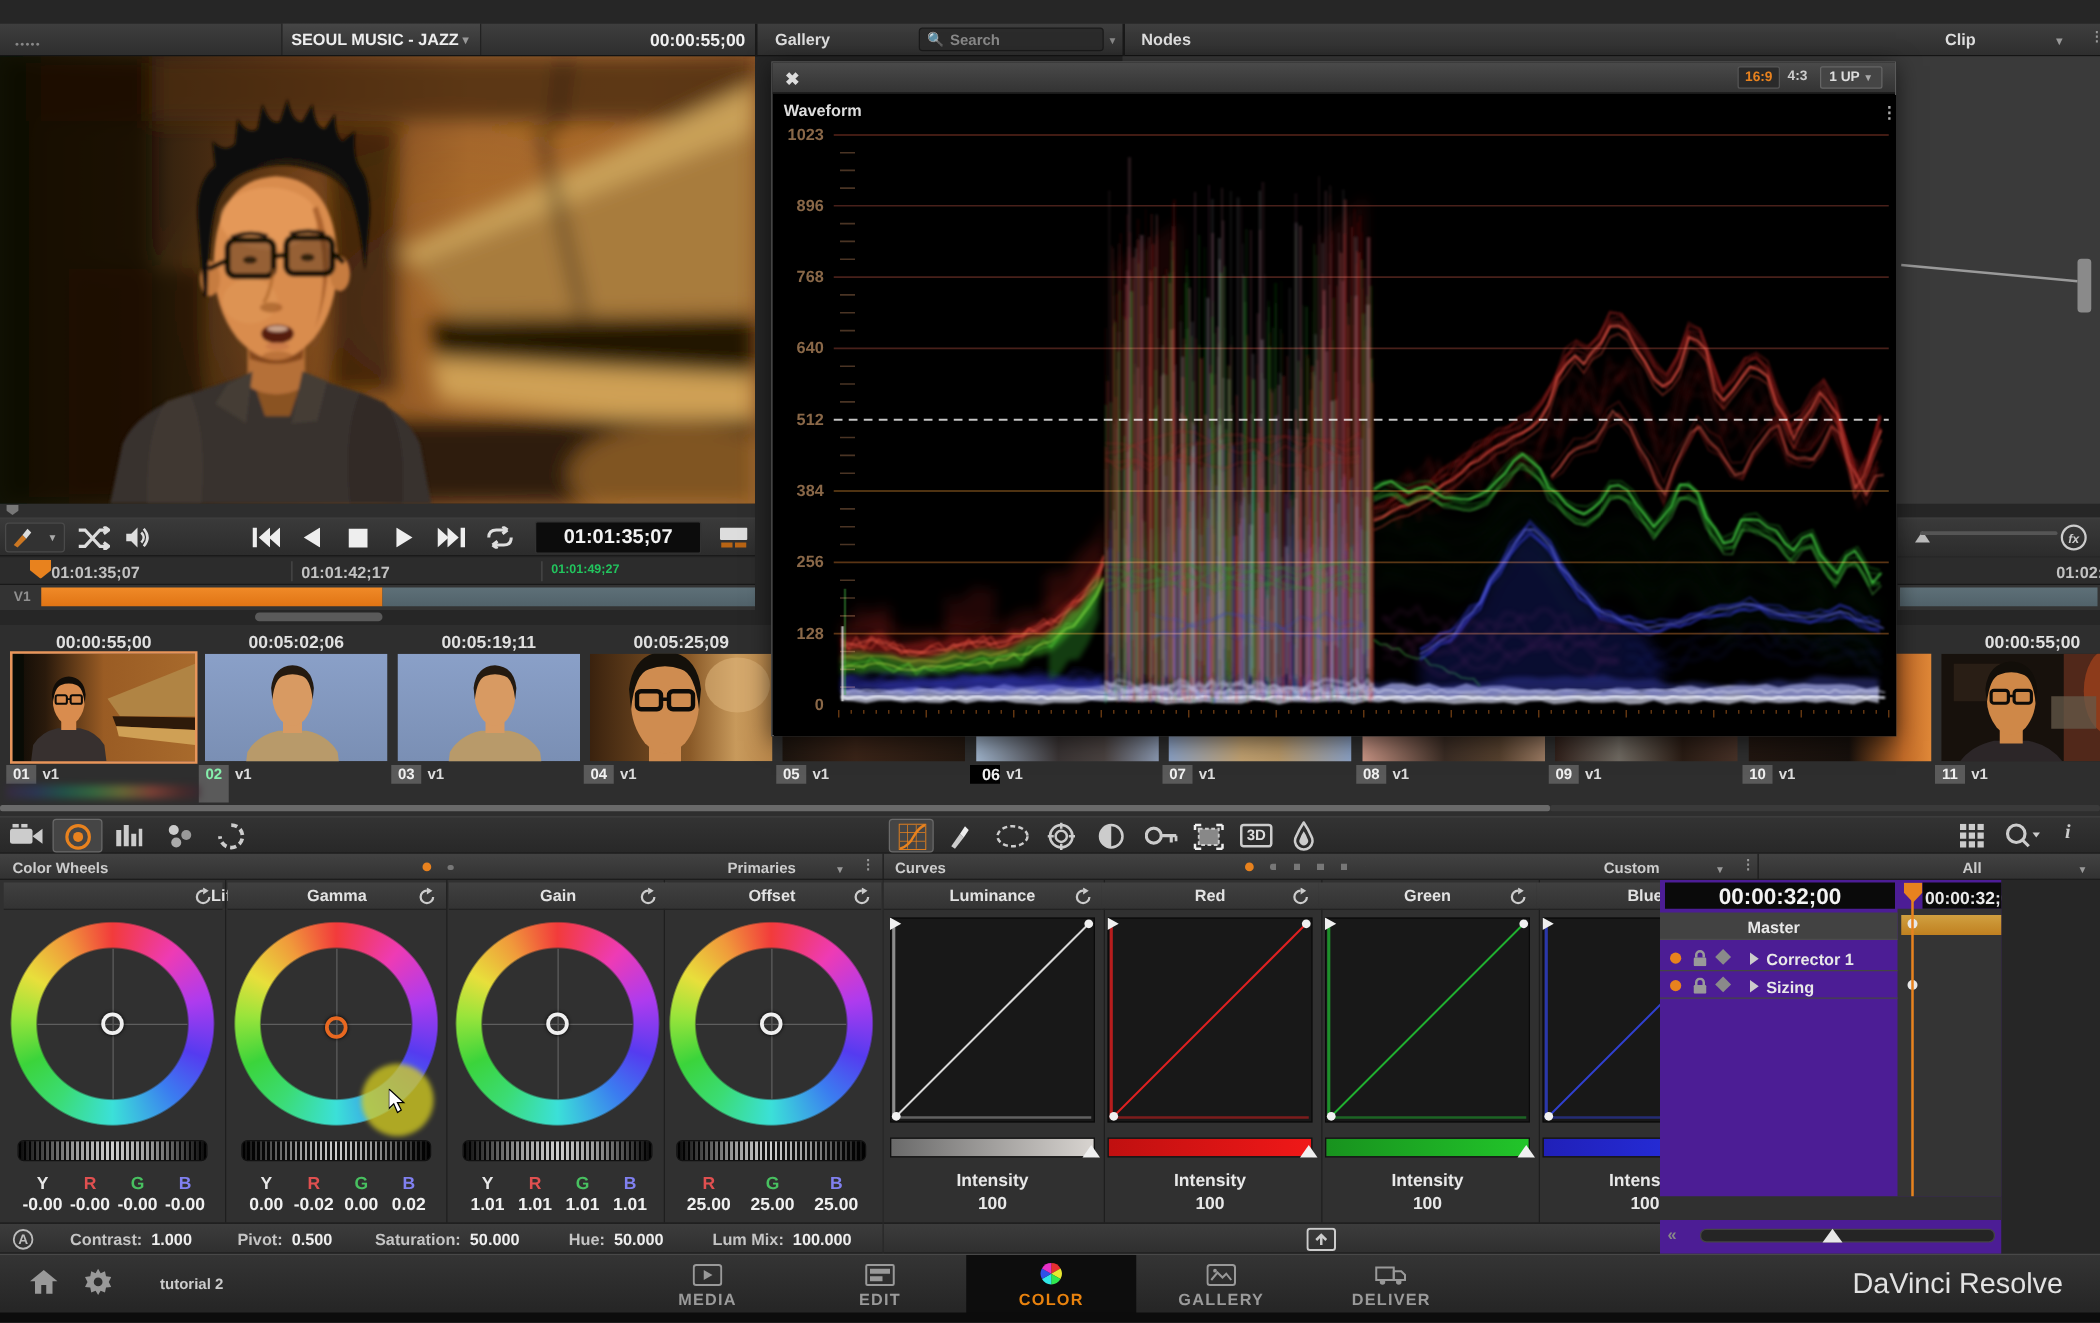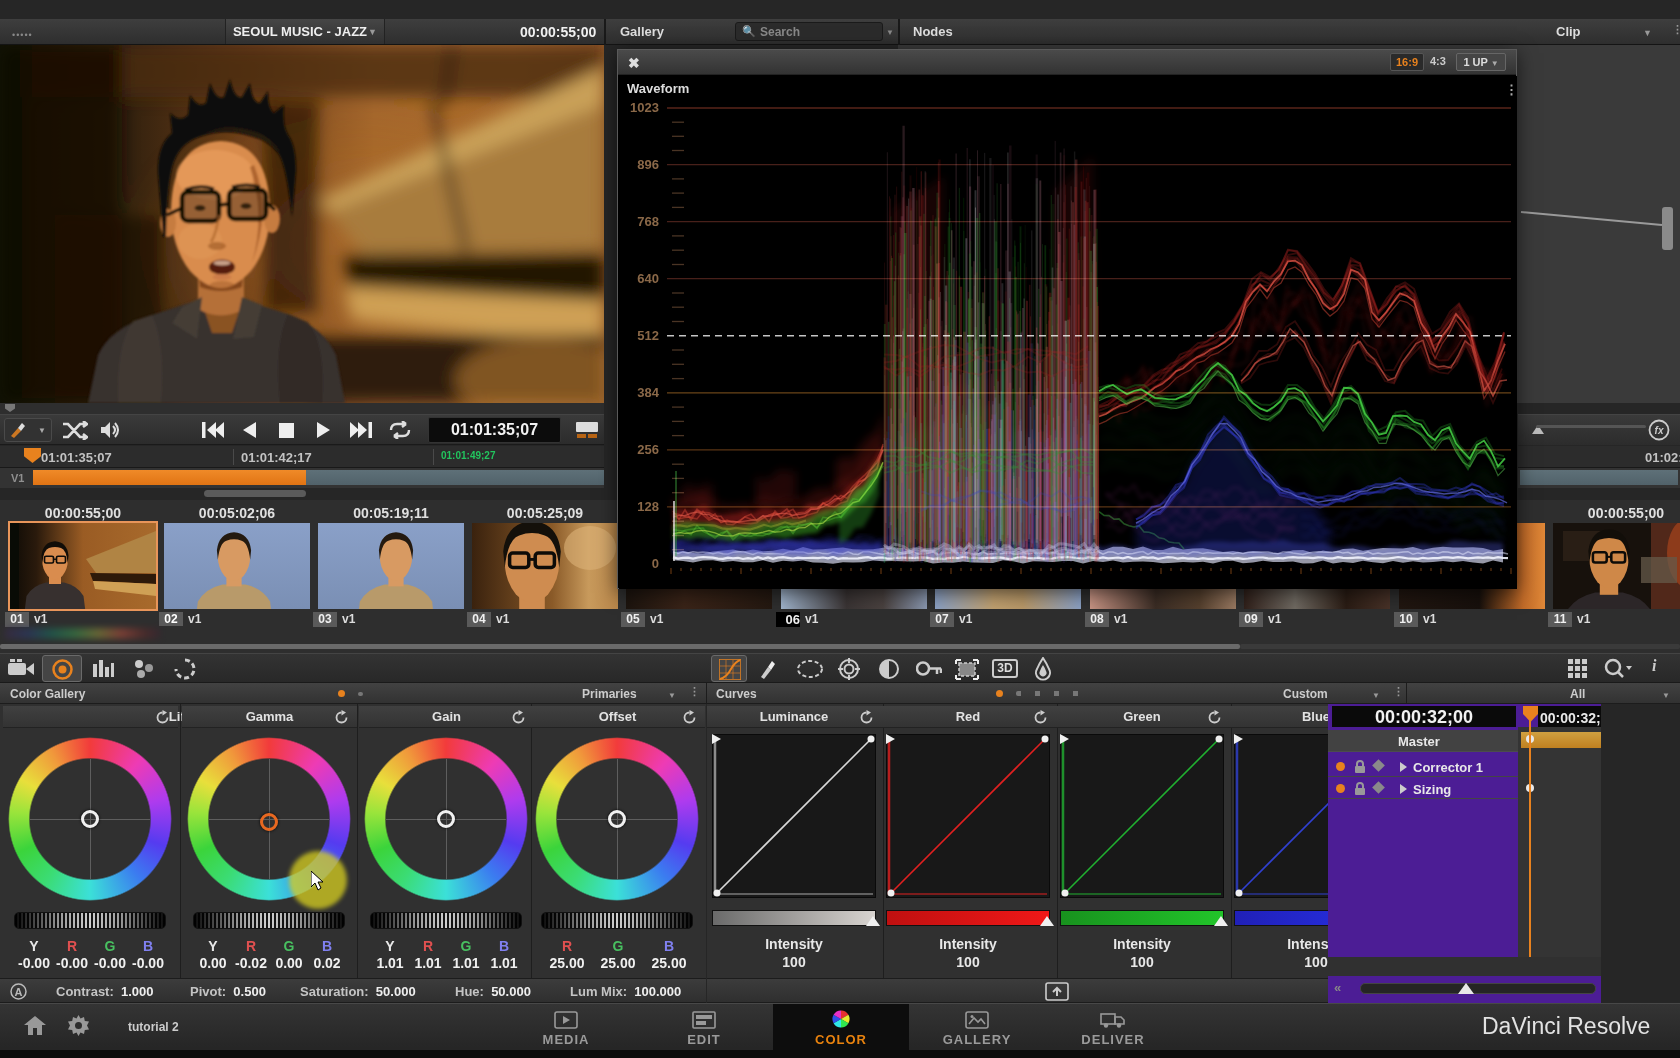--- a/index.html
+++ b/index.html
@@ -218,21 +218,21 @@
             </linearGradient>
           </defs>
           <rect width="146" height="86" fill="url(#tb2)"></rect>
           <g transform="translate(70,52) scale(0.95)">
             <path d="M-42,60 L-38,28 Q-30,14 -12,10 L12,10 Q30,14 38,28 L42,60 Z" fill="#b89a6a"></path>
             <rect x="-8" y="-6" width="16" height="18" fill="#d89a62"></rect>
             <path d="M0,-42 Q16,-41 17,-19 Q17,-8 10,1 Q5,6 0,6 Q-5,6 -10,1 Q-17,-8 -17,-19 Q-16,-41 0,-42 Z" fill="#d89a62"></path>
             <path d="M-17,-16 L-18,-26 Q-16,-44 0,-45 Q16,-44 18,-26 L17,-16 Q15,-34 8,-36 Q0,-39 -8,-36 Q-15,-34 -17,-16 Z" fill="#241a10"></path>
           </g>
         </svg></div>
-<div class="abs" style="left:159px;top:112px;width:24px;height:14px;background:#5a5a5a;color:#ffffff;font-weight:bold;font-size:12px;text-align:center;">02</div>
+<div class="abs" style="left:159px;top:112px;width:24px;height:30px;background:#5a5a5a;color:#86efac;font-weight:bold;font-size:12px;text-align:center;">02</div>
 <div class="abs bold" style="left:188px;top:112px;font-size:12px;color:#ddd;">v1</div>
 <div class="abs bold" style="left:318px;top:5px;width:146px;text-align:center;font-size:14px;color:#e0e0e0;">00:05:19;11</div>
 <div class="abs" style="left:318px;top:23px;width:146px;height:86px;"><svg width="146" height="86" viewBox="0 0 146 86">
           <defs>
             <linearGradient id="tb3" x1="0" y1="0" x2="0" y2="1">
               <stop offset="0" stop-color="#8aa0c8"></stop>
               <stop offset="1" stop-color="#7a8fb4"></stop>
             </linearGradient>
           </defs>
           <rect width="146" height="86" fill="url(#tb3)"></rect>
@@ -412,21 +412,21 @@
 <svg class="abs" style="left:1604px;top:4px;" width="30" height="22" viewBox="0 0 30 22">
         <circle cx="9" cy="9" r="7" fill="none" stroke="#ccc" stroke-width="2.5"></circle>
         <path d="M14,14 L19,19" stroke="#ccc" stroke-width="2.5"></path>
         <polygon points="22,8 28,8 25,12" fill="#ccc"></polygon>
       </svg>
 <div class="abs" style="left:1652px;top:3px;font-size:16px;font-weight:bold;font-style:italic;color:#ccc;font-family:'Liberation Serif',serif;">i</div>
 
 </div>
 
 <div class="abs" style="left:0;top:683px;width:1680px;height:21px;background:linear-gradient(#424242,#323232);border-bottom:1px solid #1c1c1c;">
-  <div class="abs hdrtxt" style="left:10px;top:4px;">Color Gallery</div>
+  <div class="abs hdrtxt" style="left:10px;top:4px;">Color Wheels</div>
   <div class="abs" style="left:338px;top:7px;width:7px;height:7px;border-radius:50%;background:#e8821e;"></div>
   <div class="abs" style="left:358px;top:9px;width:5px;height:4px;background:#777;border-radius:2px;"></div>
   <div class="abs hdrtxt" style="left:582px;top:4px;">Primaries</div>
   <div class="abs" style="left:668px;top:8px;color:#999;font-size:8px;">▼</div>
   <div class="abs bold" style="left:689px;top:2px;color:#999;font-size:11px;">⋮</div>
   <div class="abs" style="left:706px;top:0;width:1px;height:21px;background:#1c1c1c;"></div>
   <div class="abs hdrtxt" style="left:716px;top:4px;">Curves</div>
   <div class="abs" style="left:996px;top:7px;width:7px;height:7px;border-radius:50%;background:#e8821e;"></div>
   <div class="abs" style="left:1016px;top:8px;width:76px;height:5px;background:repeating-linear-gradient(90deg,#777 0 5px,transparent 5px 19px);border-radius:2px;"></div>
   <div class="abs hdrtxt" style="left:1283px;top:4px;">Custom</div>

